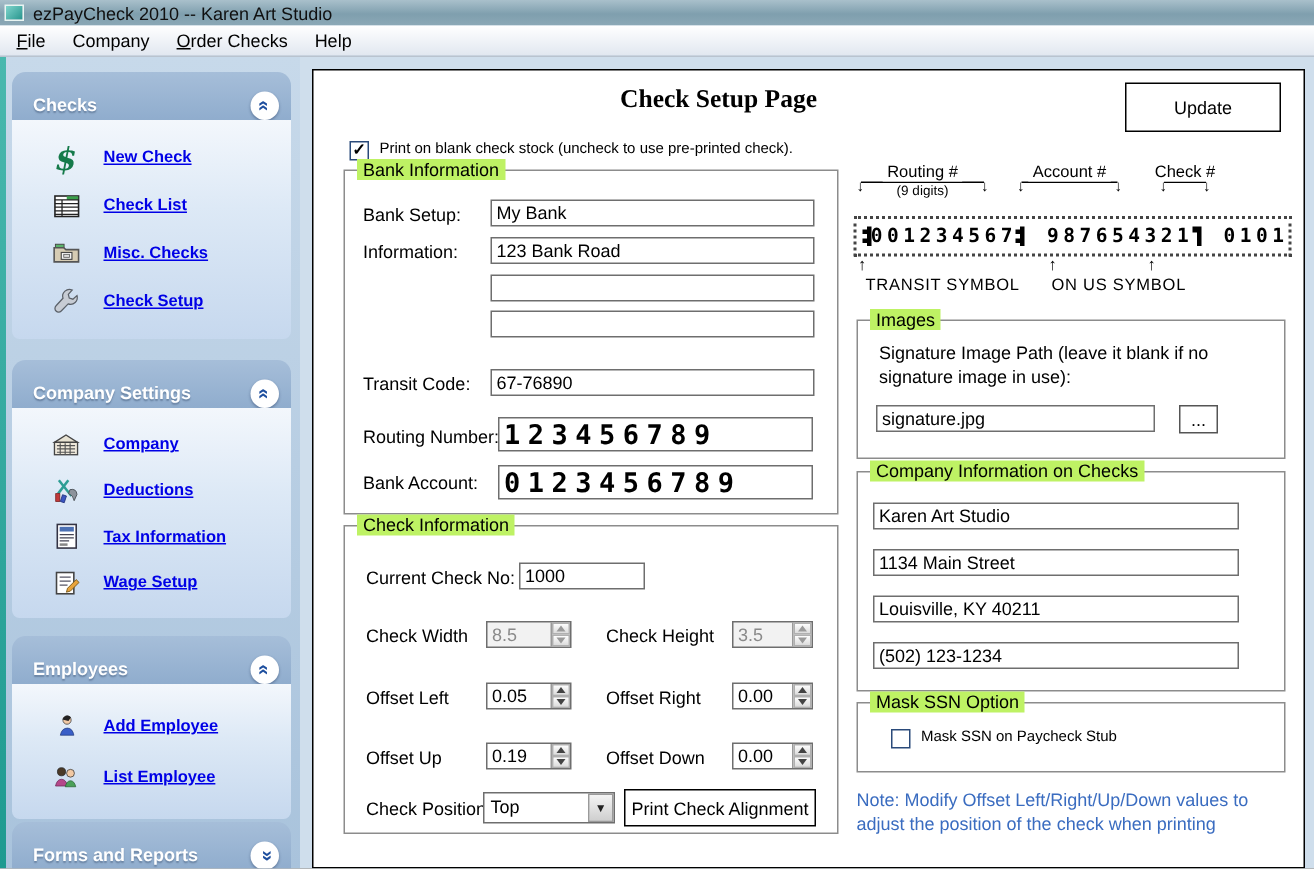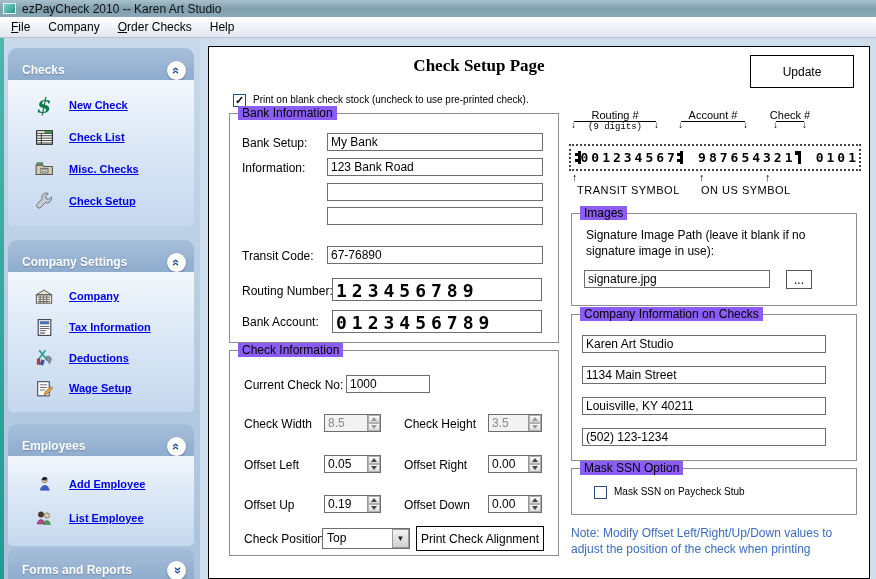--- a/index.html
+++ b/index.html
@@ -57,21 +57,21 @@
   .btn { background:#fff; border:1px solid #000; font-size:12px; color:#000;
     display:flex; align-items:center; justify-content:center; cursor:pointer; }
   .update-btn { position:absolute; left:541px; top:8px; width:104px; height:33px; }
 
   .cbrow { position:absolute; display:flex; align-items:flex-start; gap:7px; font-size:10px; }
   .cb { width:13px; height:13px; border:1px solid #2a4a7a; background:#fff; flex:0 0 13px;
     font-size:11px; line-height:11px; text-align:center; font-weight:bold; color:#000; }
   .cb.checked::before { content:"✓"; }
 
   .gbox { position:absolute; border:1px solid #8c8c8c; }
-  .gtitle { position:absolute; top:-8px; left:8px; background:#8b5cf6; padding:0 4px; font-size:12px; color:#000; }
+  .gtitle { position:absolute; top:-8px; left:8px; background:#bef264; padding:0 4px; font-size:12px; color:#000; }
   .gl { position:absolute; font-size:12px; color:#000; white-space:nowrap; }
   .tb { position:absolute; height:18px; border:1px solid #6e6e6e; background:#fff;
     font-size:12px; padding:0 3px; font-family:"Liberation Sans",sans-serif; color:#000; }
   .micr-field { font-family:"DejaVu Sans Mono", monospace; font-weight:bold;
     font-size:18px; letter-spacing:5px; height:23px; padding-top:2px; }
 
   
   .spin { position:absolute; height:18px; border:1px solid #6e6e6e; background:#fff;
     display:flex; }
   .spin .val { flex:1; font-size:12px; padding:1px 3px; color:#000; }
@@ -94,21 +94,21 @@
     display:flex; align-items:center; justify-content:center; font-size:8px; color:#222; }
 
   
   .diagram { position:absolute; left:360px; top:66px; width:294px; height:88px; }
   .brk { position:absolute; top:8px; height:10px; border-top:1px solid #000; }
   .brk .a { position:absolute; top:-2px; font-size:10px; line-height:1; color:#000; }
   .brk .a.l { left:-3px; } .brk .a.r { right:-3px; }
   .brklabel { position:absolute; font-size:11px; background:#fff; padding:0 3px;
     transform:translateX(-50%); white-space:nowrap; color:#000; }
   .brksub { position:absolute; font-size:9px; background:#fff; padding:0 2px;
-    transform:translateX(-50%); white-space:nowrap; color:#000;font-family:Liberation Mono, monospace; }
+    transform:translateX(-50%); white-space:nowrap; color:#000; }
   .micr-box { position:absolute; left:0; top:31px; width:292px; height:27px;
     border:2px dotted #444; background:#fff; display:flex; align-items:center;
     padding-left:5px; font-family:"DejaVu Sans Mono", monospace; font-weight:bold;
     font-size:13px; letter-spacing:3px; color:#000; white-space:nowrap; }
   .msym { display:inline-block; position:relative; width:8px; height:13px; vertical-align:-1px; margin:0 2px; }
   .msym.transit::before { content:""; position:absolute; left:0; top:0; width:3px; height:13px; background:#000; }
   .msym.transit::after  { content:""; position:absolute; right:0; top:2px; width:3px; height:3px;
     background:#000; box-shadow:0 6px 0 #000; }
   .msym.onus::before { content:""; position:absolute; left:0; top:0; width:3px; height:13px; background:#000; }
   .msym.onus::after  { content:""; position:absolute; right:0; top:0; width:3px; height:4px; background:#000; }
@@ -195,39 +195,39 @@
               <path d="M3 9 L10 4.5 L17 9 z" fill="#e7e2d2" stroke="#444" stroke-width=".8"></path>
               <rect x="3" y="9" width="14" height="7.5" fill="#efe9db" stroke="#444" stroke-width=".8"></rect>
               <path d="M4.5 11 h11 M4.5 13 h11 M4.5 15 h11 M6.5 9.5 v7 M9.5 9.5 v7 M12.5 9.5 v7" stroke="#555" stroke-width=".7"></path>
             </svg>
         </span>
         <span class="sb-link">Company</span>
       </div>
       <div class="sb-item">
         <span class="sb-icon">
           <svg width="21" height="21" viewBox="0 0 20 20">
-              <rect x="4" y="2.5" width="12" height="15" fill="#fff" stroke="#334"></rect>
-              <rect x="5.5" y="4" width="9" height="3" fill="#4a6fb3"></rect>
-              <path d="M5.5 9 h9 M5.5 11 h9 M5.5 13 h6" stroke="#445" stroke-width=".8"></path>
-              <rect x="5.5" y="14.5" width="5" height="1.6" fill="#888"></rect>
-            </svg>
-        </span>
-        <span class="sb-link">Tax Information</span>
-      </div>
-      <div class="sb-item">
-        <span class="sb-icon">
-          <svg width="21" height="21" viewBox="0 0 20 20">
               <path d="M5 3 L13 13" stroke="#2c9d94" stroke-width="1.6"></path>
               <path d="M11 3 L4.5 11.5" stroke="#2c9d94" stroke-width="1.6"></path>
               <rect x="3" y="11.5" width="2.6" height="5" fill="#c23a3a" stroke="#7a1f1f" stroke-width=".5"></rect>
               <rect x="6.8" y="12.5" width="2.6" height="4.5" fill="#3a55c2" stroke="#22307a" stroke-width=".5" transform="rotate(18 8 14)"></rect>
               <path d="M12 9 q4 -1 4.5 3 l-1.8 4 q-.5 -3.5 -3.5 -4.5 z" fill="#8d939c" stroke="#4c5258" stroke-width=".6"></path>
             </svg>
         </span>
         <span class="sb-link">Deductions</span>
+      </div>
+      <div class="sb-item">
+        <span class="sb-icon">
+          <svg width="21" height="21" viewBox="0 0 20 20">
+              <rect x="4" y="2.5" width="12" height="15" fill="#fff" stroke="#334"></rect>
+              <rect x="5.5" y="4" width="9" height="3" fill="#4a6fb3"></rect>
+              <path d="M5.5 9 h9 M5.5 11 h9 M5.5 13 h6" stroke="#445" stroke-width=".8"></path>
+              <rect x="5.5" y="14.5" width="5" height="1.6" fill="#888"></rect>
+            </svg>
+        </span>
+        <span class="sb-link">Tax Information</span>
       </div>
       <div class="sb-item">
         <span class="sb-icon">
           <svg width="21" height="21" viewBox="0 0 20 20">
               <rect x="3.5" y="3.5" width="11" height="13.5" fill="#fff" stroke="#444"></rect>
               <path d="M5.5 6.5 h7 M5.5 9 h7 M5.5 11.5 h5" stroke="#556" stroke-width=".8"></path>
               <path d="M10.5 13.5 L16 8 l1.8 1.8 L12.3 15.3 l-2.5 .7 z" fill="#e8a33c" stroke="#7a5a1a" stroke-width=".6"></path>
             </svg>
         </span>
         <span class="sb-link">Wage Setup</span>

